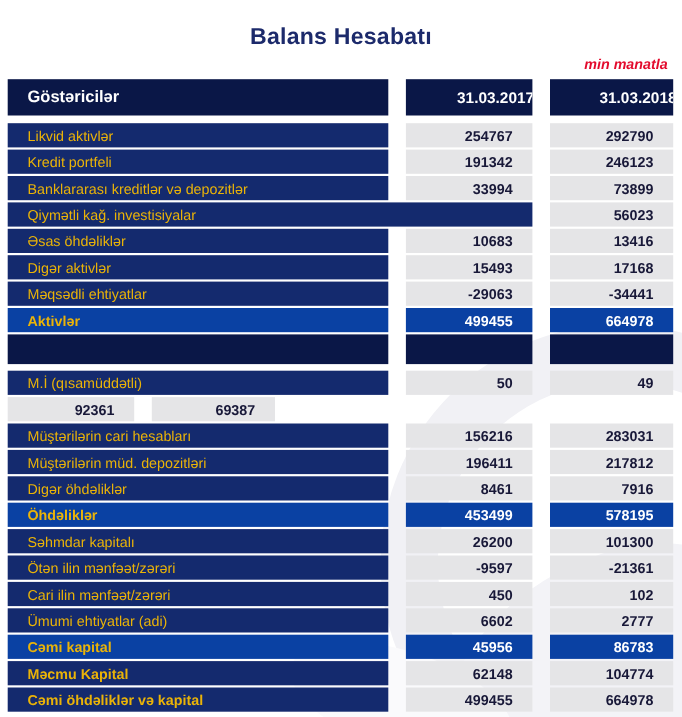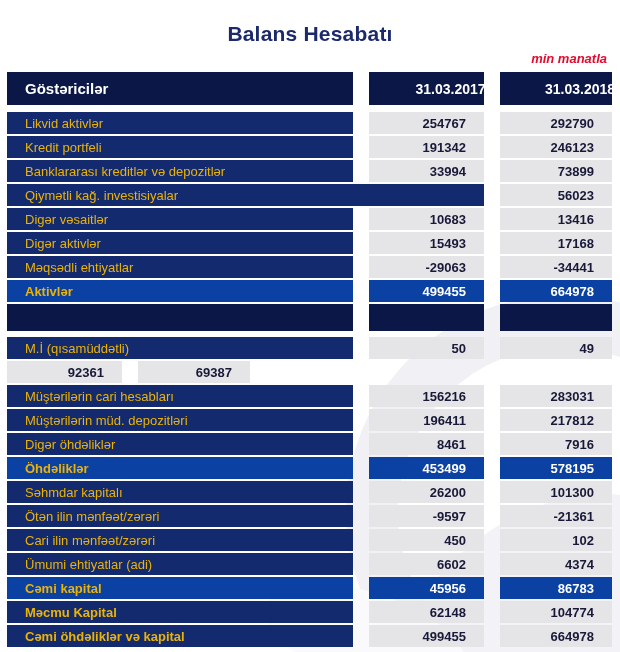--- a/index.html
+++ b/index.html
@@ -95,21 +95,21 @@
         <div class="row normal">
     <div class="cell label">Banklararası kreditlər və depozitlər</div>
     <div class="cell val">33994</div>
     <div class="cell val v2">73899</div>
   </div>
         <div class="row normal">
     <div class="cell label">Qiymətli kağ. investisiyalar</div>
     <div class="cell val v2">56023</div>
   </div>
         <div class="row normal">
-    <div class="cell label">Digər vəsaitlər</div>
+    <div class="cell label">Əsas öhdəliklər</div>
     <div class="cell val">10683</div>
     <div class="cell val v2">13416</div>
   </div>
         <div class="row normal">
     <div class="cell label">Digər aktivlər</div>
     <div class="cell val">15493</div>
     <div class="cell val v2">17168</div>
   </div>
         <div class="row normal">
     <div class="cell label">Məqsədli ehtiyatlar</div>
@@ -166,21 +166,21 @@
     <div class="cell val v2">-21361</div>
   </div>
         <div class="row normal">
     <div class="cell label">Cari ilin mənfəət/zərəri</div>
     <div class="cell val">450</div>
     <div class="cell val v2">102</div>
   </div>
         <div class="row normal">
     <div class="cell label">Ümumi ehtiyatlar (adi)</div>
     <div class="cell val">6602</div>
-    <div class="cell val v2">4374</div>
+    <div class="cell val v2">2777</div>
   </div>
         <div class="row total">
     <div class="cell label">Cəmi kapital</div>
     <div class="cell val">45956</div>
     <div class="cell val v2">86783</div>
   </div>
         <div class="row bold">
     <div class="cell label">Məcmu Kapital</div>
     <div class="cell val">62148</div>
     <div class="cell val v2">104774</div>

